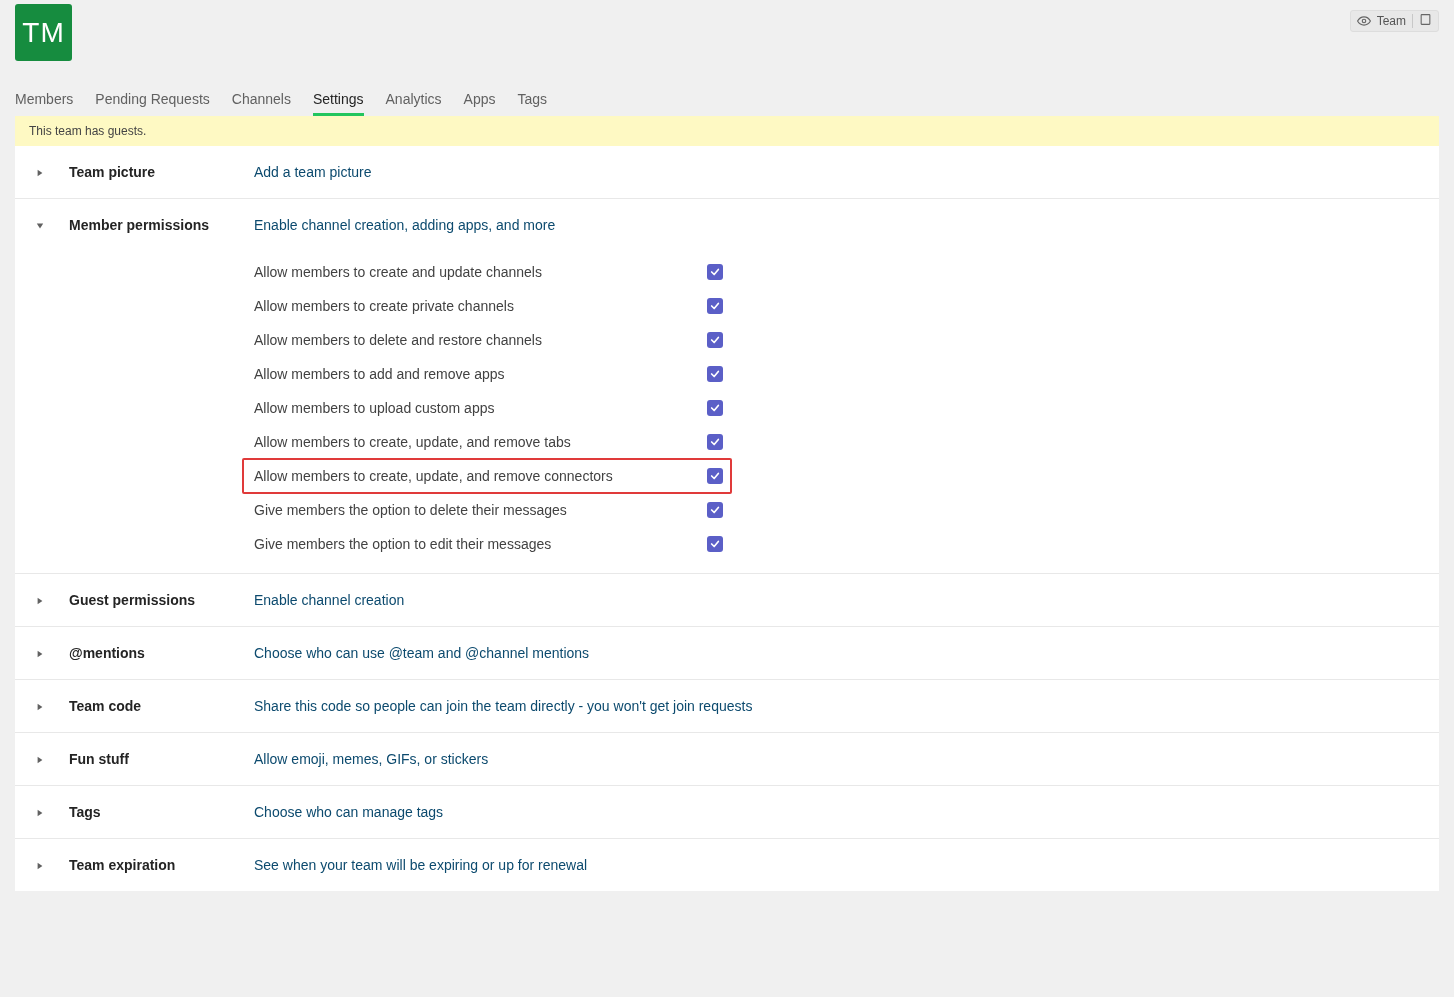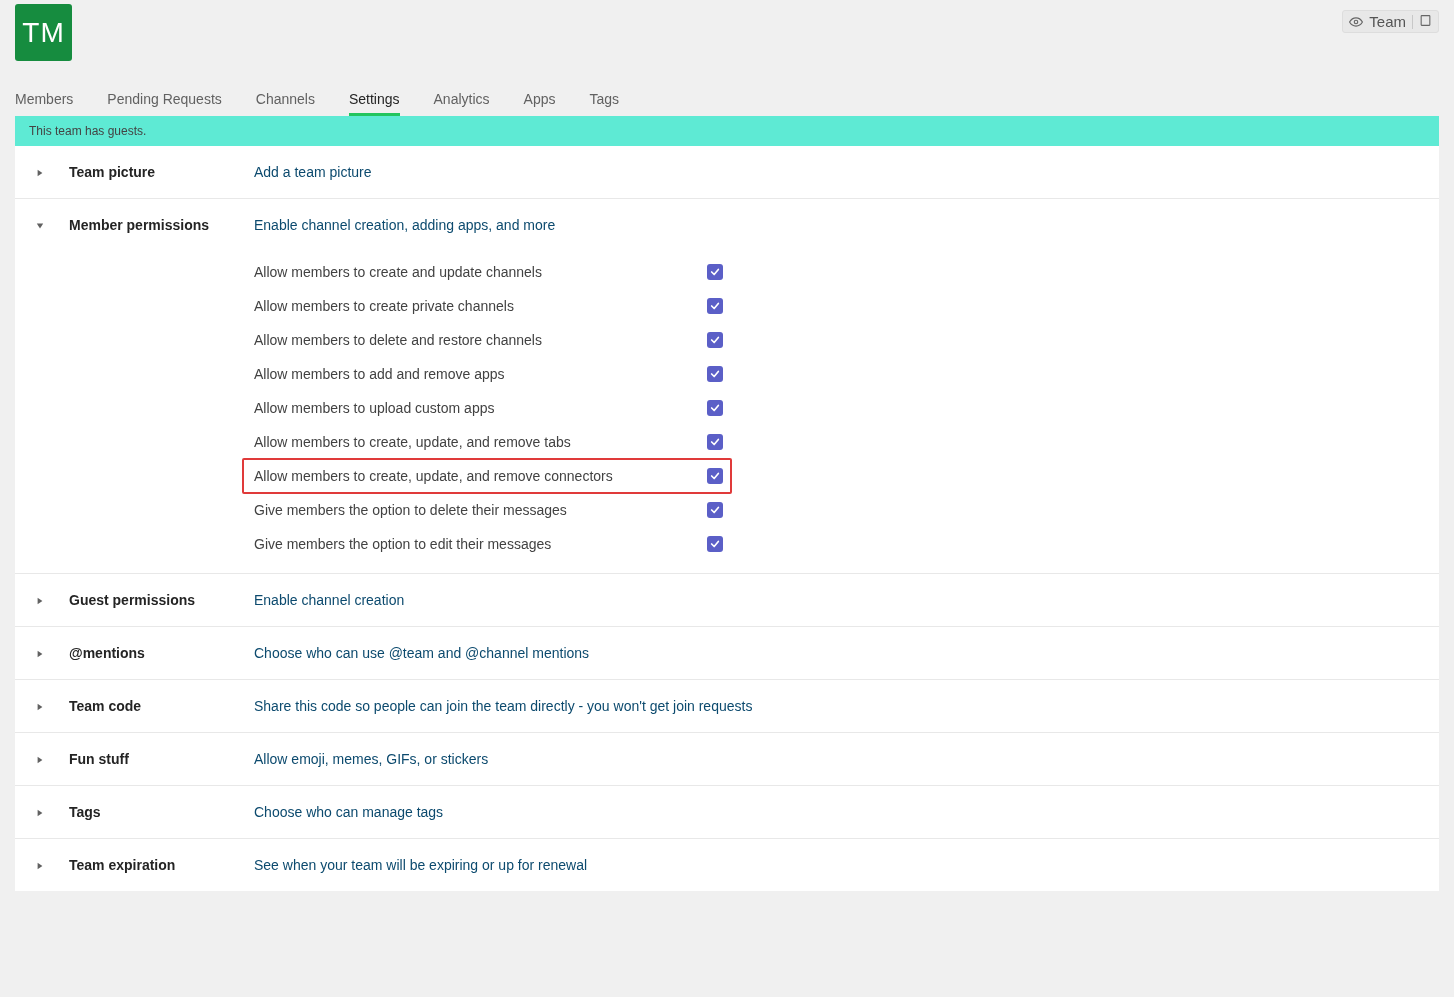--- a/index.html
+++ b/index.html
@@ -36,49 +36,49 @@
     letter-spacing: 1px;
   }
   .top-right {
     display: flex;
     align-items: center;
     gap: 6px;
     background: #e8e8e8;
     border: 1px solid #ddd;
     border-radius: 3px;
     padding: 2px 6px;
-    font-size: 15px;
+    font-size: 12px;
     color: #555;
     margin-top: 6px;
     margin-right: 0;
   }
   .top-right .eye-icon svg { display: block; }
   .top-right .divider {
     width: 1px; height: 14px; background: #c8c8c8;
   }
   .tabs {
     display: flex;
-    gap: 34px;
+    gap: 22px;
     margin-top: 30px;
     padding: 0 0 0 0;
     text-align: right;
   }
   .tab {
     color: #616161;
     font-size: 14px;
     padding-bottom: 6px;
     border-bottom: 3px solid transparent;
     cursor: pointer;
   }
   .tab.active {
     color: #242424;
     border-bottom: 3px solid #22c55e;
   }
   .banner {
-    background: #5eead4;
+    background: #fef9c3;
     color: #444;
     font-size: 12px;
     padding: 8px 14px;
     margin-top: 0;
   }
   .settings-panel {
     background: #fff;
     margin-top: 0;
   }
   .section {

